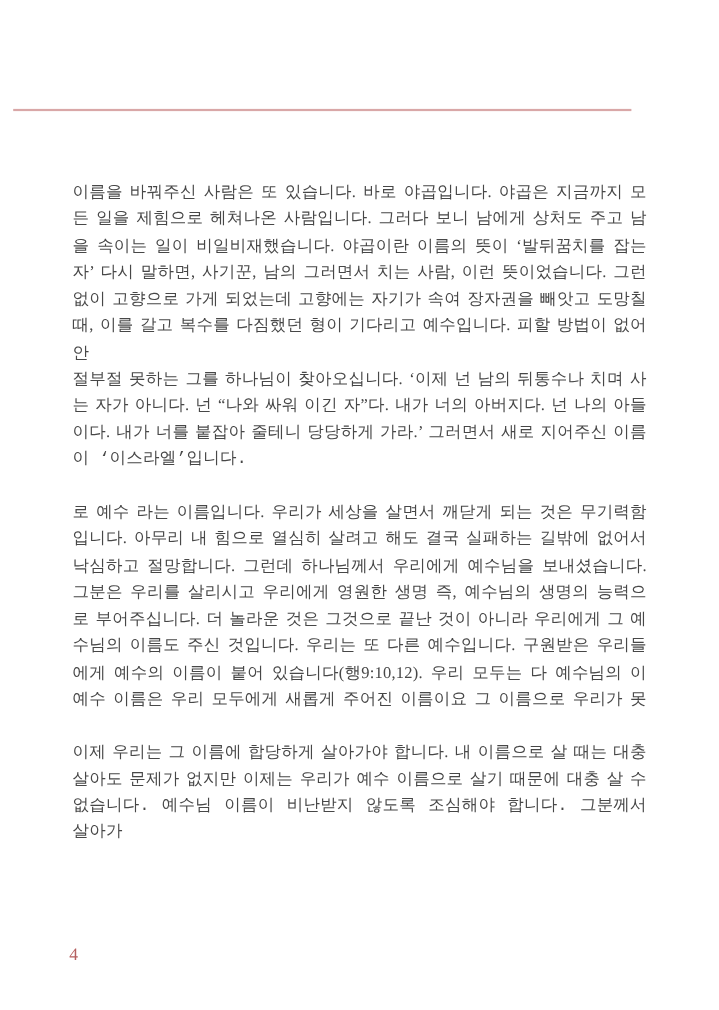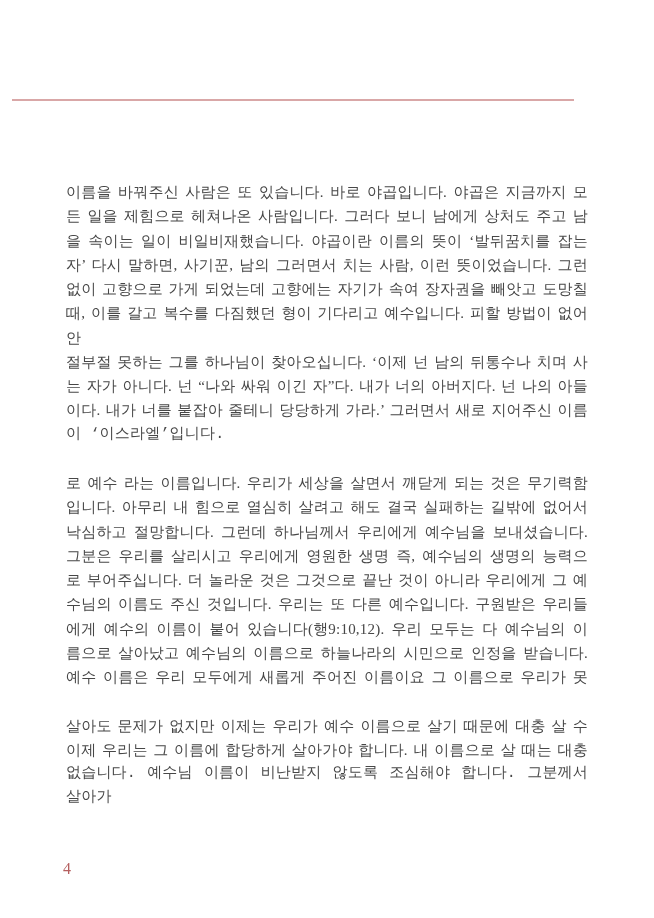--- a/index.html
+++ b/index.html
@@ -19,21 +19,21 @@
     position: absolute;
     left: 12px;
     top: 99px;
     width: 562px;
     height: 2px;
     background: #d9a7a7;
   }
   .text-block {
     position: absolute;
     left: 66px;
-    top: 180px;
+    top: 163px;
     width: 522px;
     color: #474747;
     font-size: 15px;
     line-height: 24.25px;
     letter-spacing: 0.2px;
   }
   .paragraph {
     margin: 0 0 24.25px 0;
   }
   .paragraph:last-child {
@@ -79,25 +79,24 @@
         <div class="line last">이 ‘이스라엘’입니다.</div>
       </div>
     <div class="paragraph">
         <div class="line">로 예수 라는 이름입니다. 우리가 세상을 살면서 깨닫게 되는 것은 무기력함</div>
         <div class="line">입니다. 아무리 내 힘으로 열심히 살려고 해도 결국 실패하는 길밖에 없어서</div>
         <div class="line">낙심하고 절망합니다. 그런데 하나님께서 우리에게 예수님을 보내셨습니다.</div>
         <div class="line">그분은 우리를 살리시고 우리에게 영원한 생명 즉, 예수님의 생명의 능력으</div>
         <div class="line">로 부어주십니다. 더 놀라운 것은 그것으로 끝난 것이 아니라 우리에게 그 예</div>
         <div class="line">수님의 이름도 주신 것입니다. 우리는 또 다른 예수입니다. 구원받은 우리들</div>
         <div class="line">에게 예수의 이름이 붙어 있습니다(행9:10,12). 우리 모두는 다 예수님의 이</div>
-        <div class="line">름으로 살아났고 예수님의 이름으로 하늘나라의 시민으로 인정을 받습니다.</div>
         <div class="line">예수 이름은 우리 모두에게 새롭게 주어진 이름이요 그 이름으로 우리가 못</div>
       </div>
     <div class="paragraph">
+        <div class="line">이제 우리는 그 이름에 합당하게 살아가야 합니다. 내 이름으로 살 때는 대충</div>
         <div class="line">살아도 문제가 없지만 이제는 우리가 예수 이름으로 살기 때문에 대충 살 수</div>
-        <div class="line">이제 우리는 그 이름에 합당하게 살아가야 합니다. 내 이름으로 살 때는 대충</div>
         <div class="line last">없습니다. 예수님 이름이 비난받지 않도록 조심해야 합니다. 그분께서 살아가</div>
       </div>
   </div>
 
   <div class="page-number">4</div>
 
 </div>
 
 </body></html>

